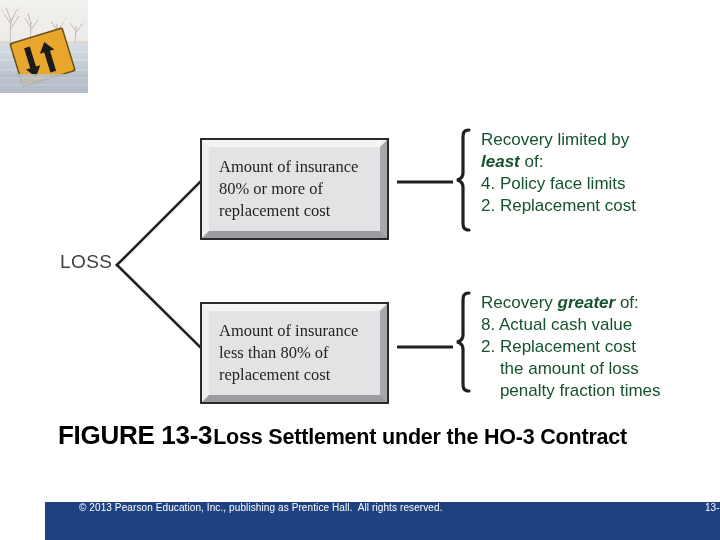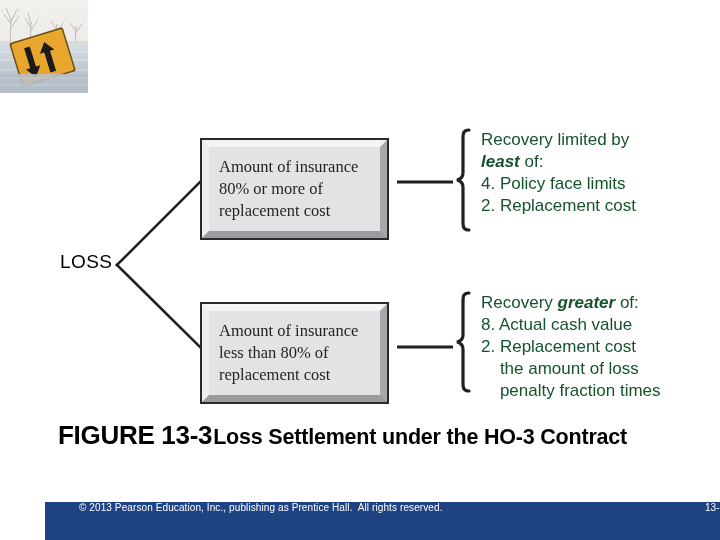--- a/index.html
+++ b/index.html
@@ -41,21 +41,21 @@
     left: 0; top: 0;
     width: 720px; height: 470px;
   }
 
   
   #loss-label {
     position: absolute;
     left: 60px;
     top: 251px;
     font-size: 19px;
-    color: #000000;
+    color: #404040;
     letter-spacing: 0.4px;
     white-space: nowrap;
   }
 
   
   .bevel-box {
     position: absolute;
     width: 189px;
     box-sizing: border-box;
     border: 2px solid #2a2a2e;

